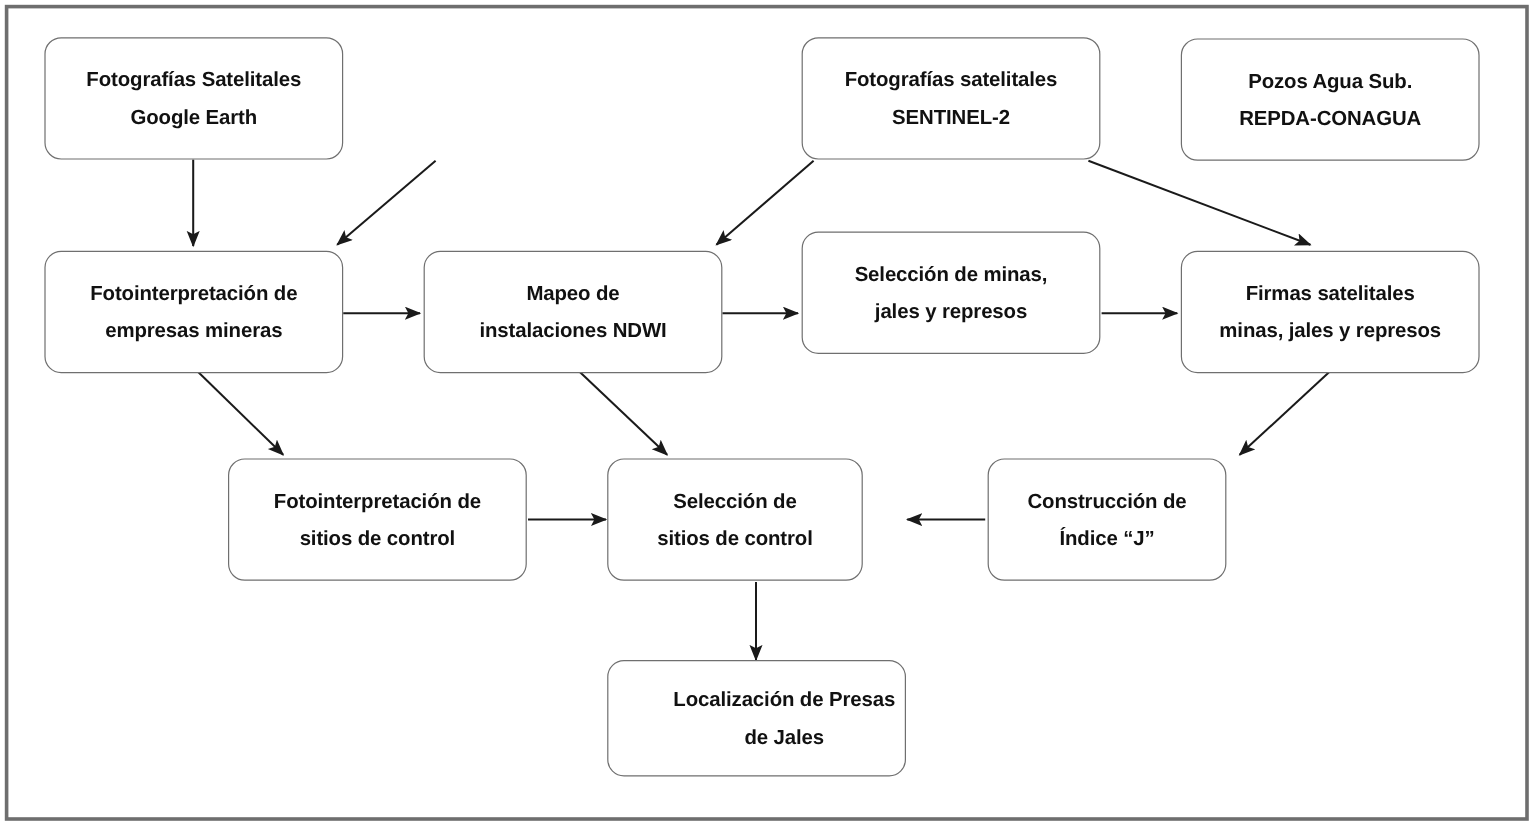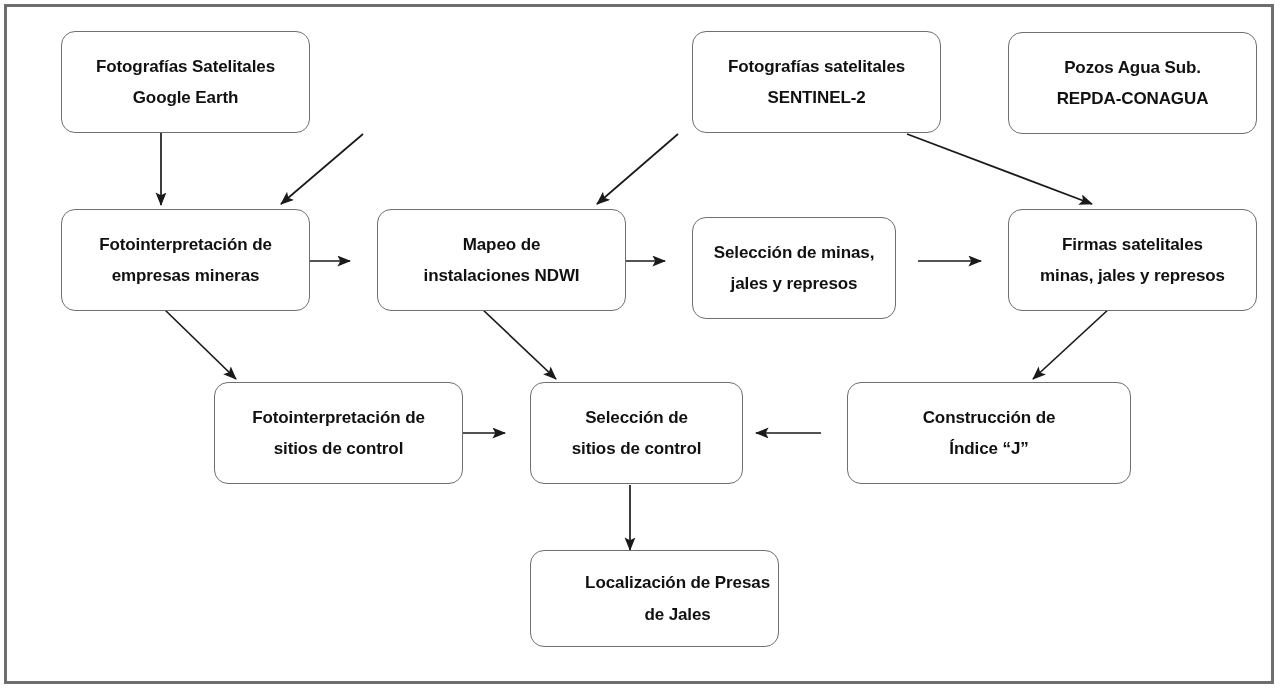--- a/index.html
+++ b/index.html
@@ -42,21 +42,20 @@
     display: flex;
     align-items: center;
     justify-content: center;
     text-align: center;
     color: #111111;
     font-weight: bold;
     font-size: 17px;
     line-height: 1.85;
     letter-spacing: -0.1px;
     padding: 4px 8px;
-    margin-left: 24px;
   }
   .node .lbl {
     display: block;
     white-space: pre-line;
   }
 </style>
 </head>
 <body>
 
 <div id="page">
@@ -118,41 +117,41 @@
   <div class="node" style="left:37px; top:209px; width:249px; height:102px;">
     <span class="lbl">Fotointerpretación de
 empresas mineras</span>
   </div>
 
   <div class="node" style="left:353px; top:209px; width:249px; height:102px;">
     <span class="lbl">Mapeo de
 instalaciones NDWI</span>
   </div>
 
-  <div class="node" style="left:668px; top:217px; width:204px; height:102px;">
+  <div class="node" style="left:668px; top:193px; width:249px; height:102px;">
     <span class="lbl">Selección de minas,
 jales y represos</span>
   </div>
 
   <div class="node" style="left:984px; top:209px; width:249px; height:102px;">
     <span class="lbl">Firmas satelitales
 minas, jales y represos</span>
   </div>
 
   <div class="node" style="left:190px; top:382px; width:249px; height:102px;">
     <span class="lbl">Fotointerpretación de
 sitios de control</span>
   </div>
 
   <div class="node" style="left:506px; top:382px; width:213px; height:102px;">
     <span class="lbl">Selección de
 sitios de control</span>
   </div>
 
-  <div class="node" style="left:823px; top:382px; width:284px; height:102px;">
+  <div class="node" style="left:823px; top:382px; width:199px; height:102px;">
     <span class="lbl">Construcción de
 Índice “J”</span>
   </div>
 
   <div class="node" style="left:506px; top:550px; width:249px; height:97px;justify-content:flex-end;">
     <span class="lbl">Localización de Presas
 de Jales</span>
   </div>
 
 </div>

